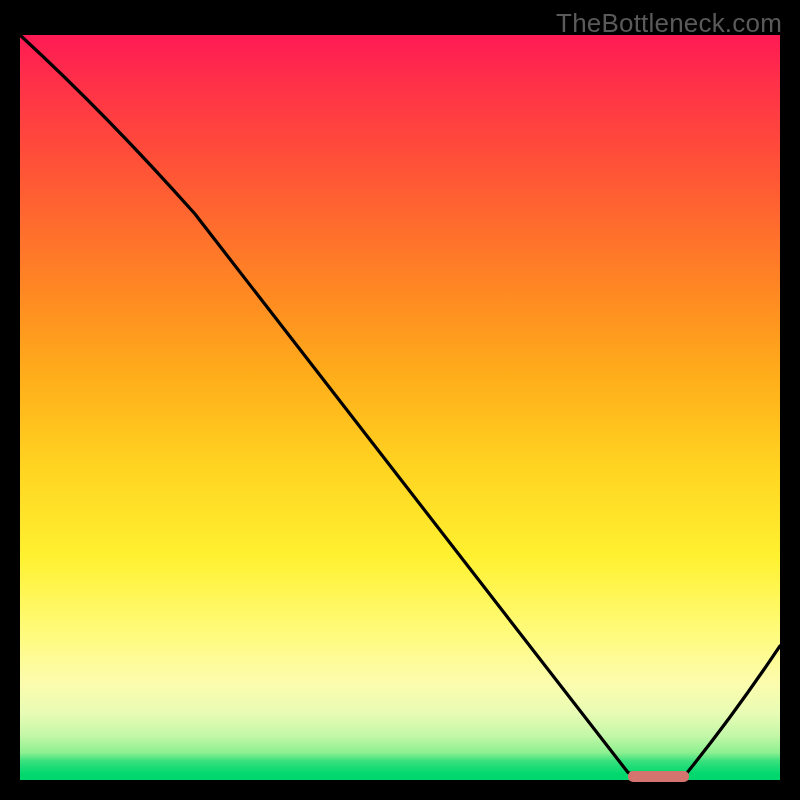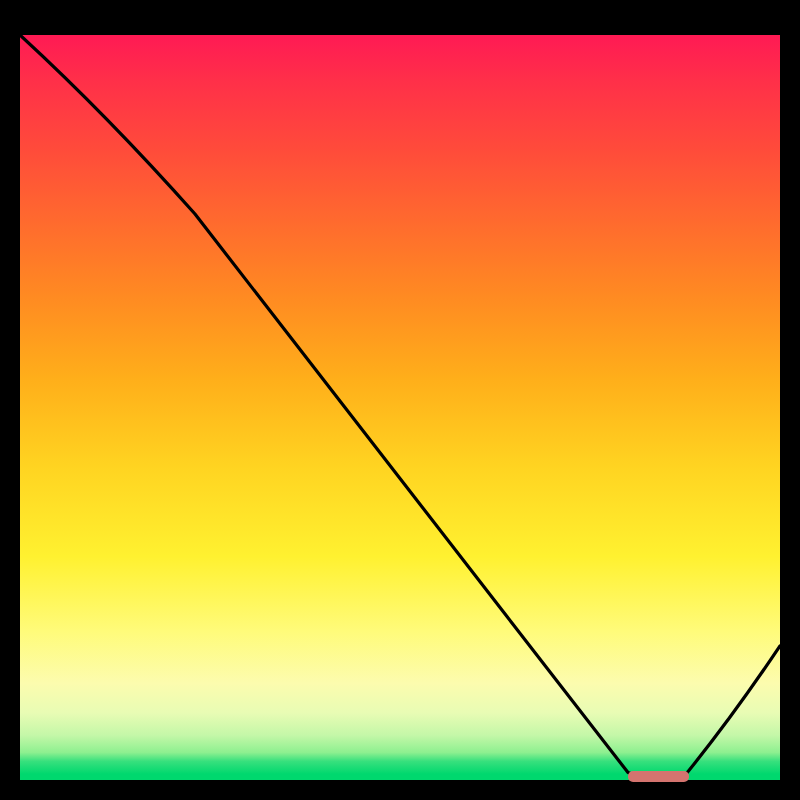--- a/index.html
+++ b/index.html
@@ -68,20 +68,21 @@
     height: 11px;
     border-radius: 5px;
     background: #d4746f;
   }
 </style>
 </head>
 <body>
 
 <div class="container">
 
+  <div class="watermark">TheBottleneck.com</div>
 
   <div class="plot-area">
     <div class="gradient"></div>
 
     <svg class="curve" viewBox="0 0 760 745" preserveAspectRatio="none">
       <path d="M 0 0 Q 87.4 80.45999999999998 174.8 178.79999999999995 L 608 737.55 Q 623.2 744 638.4 745 L 661.2 745 Q 710.6 684.655 760 610.9" fill="none" stroke="#000" stroke-width="3.2" stroke-linejoin="round" stroke-linecap="round"></path>
     </svg>
 
     <div class="marker" style="left: 608px; width: 60.8px; top: 736px;"></div>
   </div>

